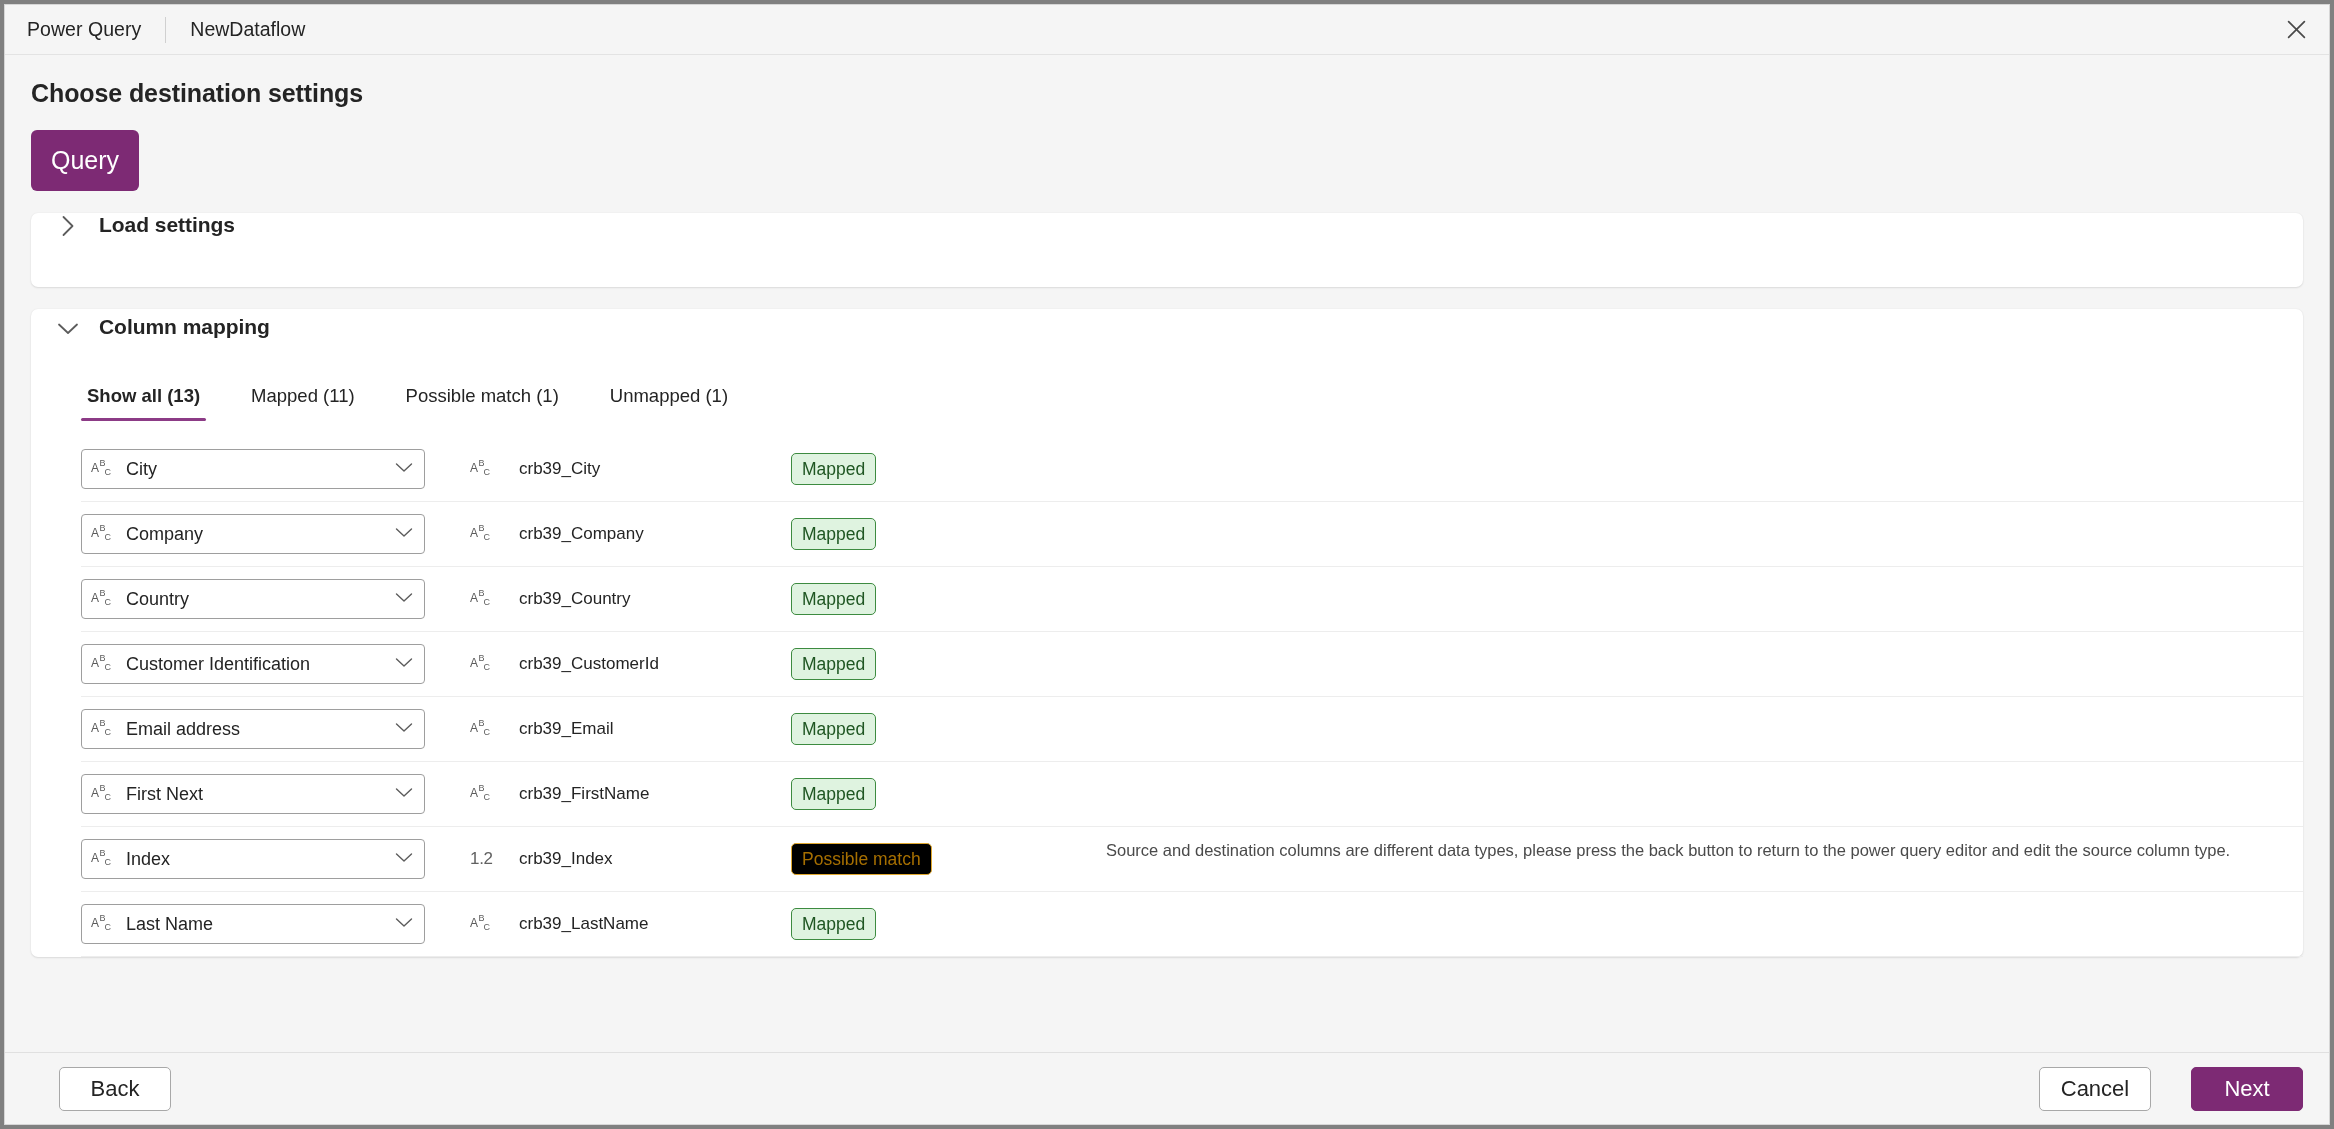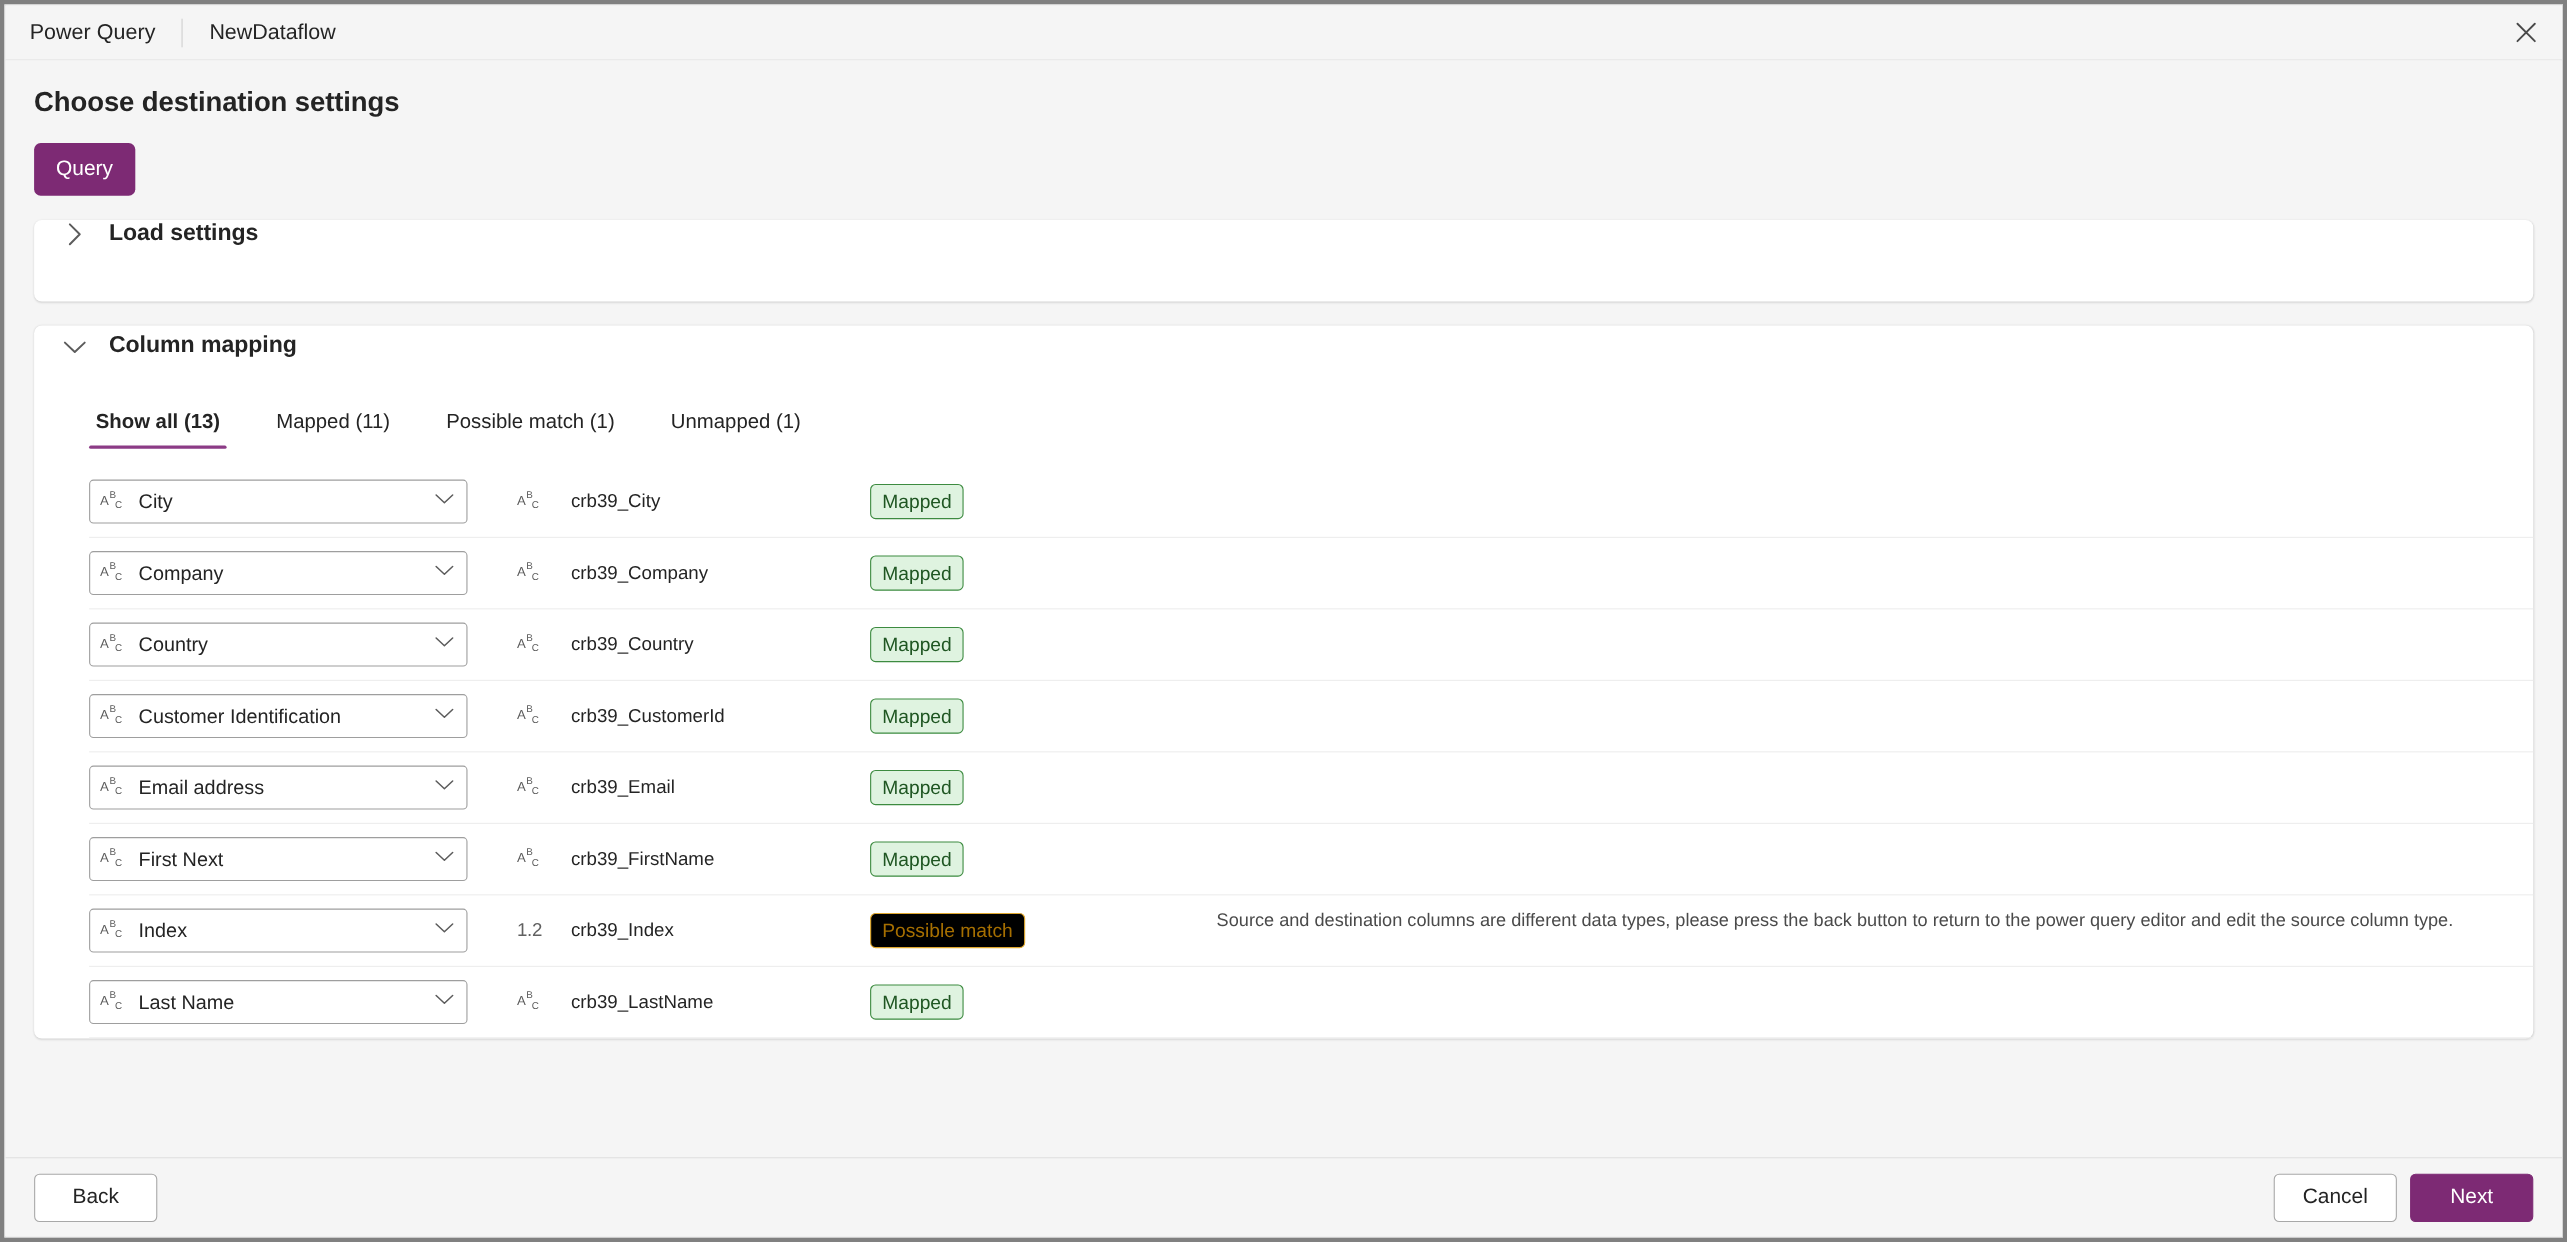--- a/index.html
+++ b/index.html
@@ -83,26 +83,26 @@
     font-weight: bold;
     color: #242424;
     letter-spacing: -0.1px;
   }
 
   #pill-row { padding: 22px 26px 0 26px; }
   #query-pill {
     display: inline-flex;
     align-items: center;
     justify-content: center;
-    height: 48px;
+    height: 61px;
     padding: 0 20px;
     min-width: 82px;
     background: #7d2a74;
     color: #ffffff;
-    font-size: 19px;
+    font-size: 25px;
     border-radius: 6px;
     cursor: pointer;
     border: none;
     font-family: inherit;
   }
 
   
   #cards-scroll {
     flex: 1;
     min-height: 0;
@@ -297,27 +297,28 @@
     background: #f5f5f5;
     border-top: 1px solid #e0e0e0;
     display: flex;
     align-items: center;
     padding: 0 26px;
   }
   .btn {
     height: 44px;
     min-width: 112px;
     padding: 0 9px;
-    font-size: 19px;
+    font-size: 22px;
     border-radius: 5px;
     cursor: pointer;
     font-family: inherit;
     display: inline-flex;
     align-items: center;
     justify-content: center;
+    margin-left: 28px;
   }
   .btn-secondary {
     background: #ffffff;
     border: 1px solid #a8a8a8;
     color: #242424;
   }
   .btn-primary {
     background: #7d2a74;
     border: 1px solid #7d2a74;
     color: #ffffff;

